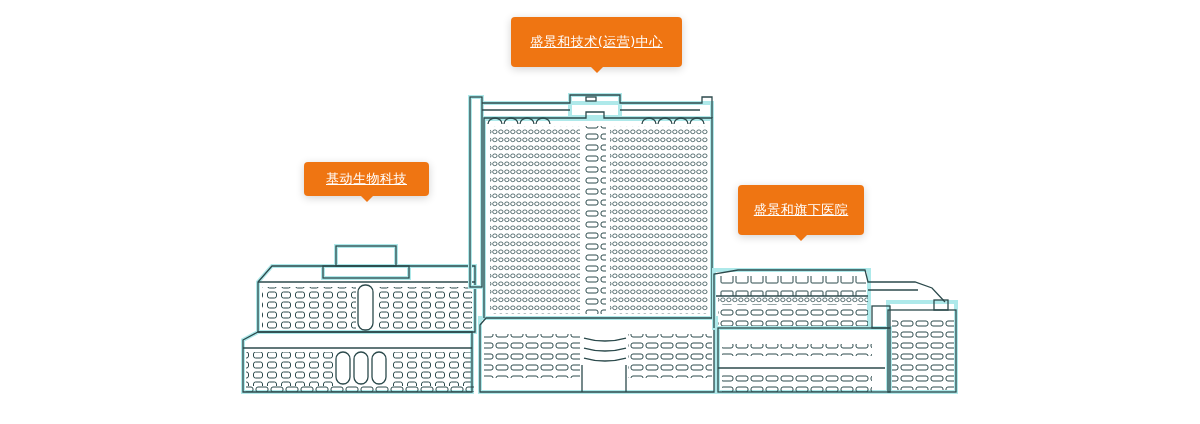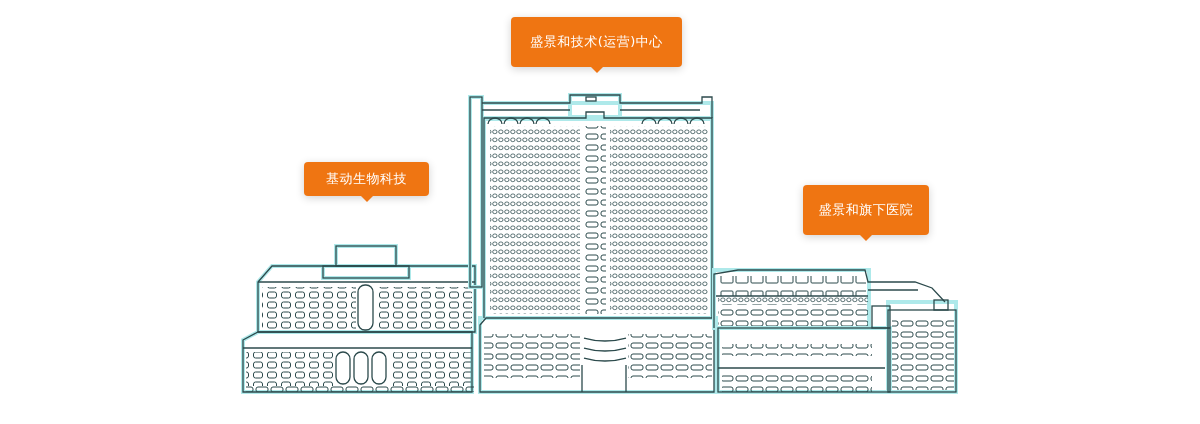--- a/index.html
+++ b/index.html
@@ -6,28 +6,29 @@
     body {
       width: 1200px; height: 424px; background: #ffffff; position: relative; overflow: hidden;
       font-family: "DejaVu Sans", sans-serif;
     }
     .scene { position: absolute; left: 0; top: 0; width: 1200px; height: 424px; }
     .callout {
       position: absolute; background: #ef7512; color: #fff; font-size: 13px;
       border-radius: 4px; display: flex; align-items: center; justify-content: center;
       box-shadow: 0 2px 8px rgba(0,0,0,0.18); white-space: nowrap; letter-spacing: 0.5px;
       cursor: pointer;
+      text-decoration: underline;
     }
     .callout::after {
       content: ""; position: absolute; bottom: -6px; left: 50%; margin-left: -6px;
       border-left: 6px solid transparent; border-right: 6px solid transparent; border-top: 6px solid #ef7512;
     }
     .c-tech { left: 511px; top: 17px; width: 171px; height: 50px; }
     .c-bio  { left: 304px; top: 162px; width: 125px; height: 34px; }
-    .c-hosp { left: 803px; top: 185px; width: 126px; height: 50px; }
+    .c-hosp { left: 738px; top: 185px; width: 126px; height: 50px; }
     svg .ln { fill: none; stroke: #2c4a4c; stroke-width: 1.3; }
     svg .glow { fill: none; stroke: #aee9ea; stroke-width: 4; }
   </style>
 </head>
 <body>
 
 <div class="scene">
   <svg width="1200" height="424" viewBox="0 0 1200 424">
     <defs>
       <pattern id="winDots" x="0" y="0" width="6" height="8" patternUnits="userSpaceOnUse">

